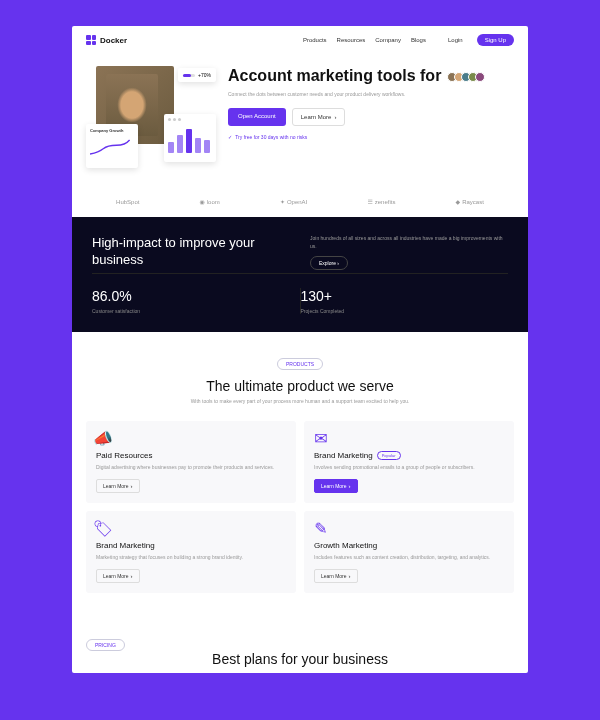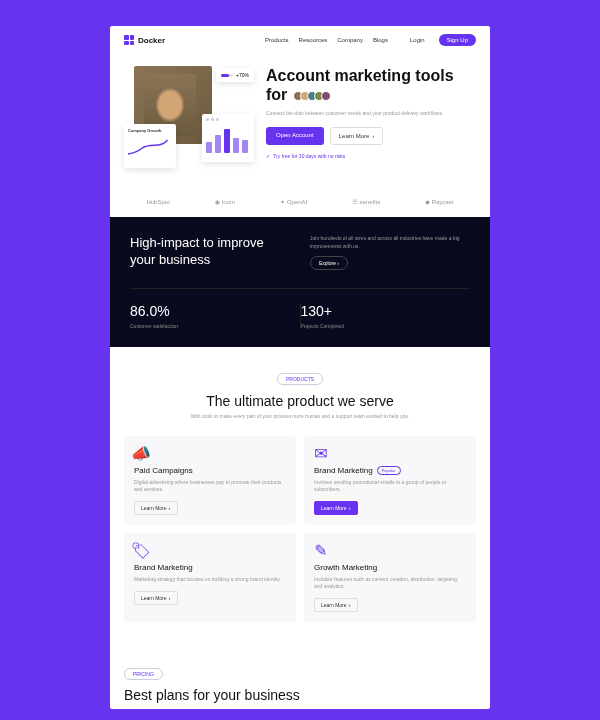--- a/index.html
+++ b/index.html
@@ -1,17 +1,17 @@
 <!DOCTYPE html>
 <html><head>
 <meta charset="utf-8">
 <style>
 *{margin:0;padding:0;box-sizing:border-box;font-family:-apple-system,BlinkMacSystemFont,"Segoe UI",sans-serif}
 body{background:#6633ee;width:600px;height:720px;display:flex;align-items:flex-start;justify-content:center;padding-top:26px}
-.page{background:#fff;width:380px;border-radius:2px;overflow:hidden}
+.page{background:#fff;width:456px;border-radius:2px;overflow:hidden}
 .header{display:flex;align-items:center;padding:8px 14px;gap:8px}
 .logo{display:flex;align-items:center;gap:4px;font-size:8px;font-weight:700;color:#111}
 .logo-icon{width:10px;height:10px;display:grid;grid-template-columns:1fr 1fr;gap:1px}
 .logo-icon span{background:#6633ee;border-radius:1px}
 .nav{display:flex;gap:10px;margin-left:auto;font-size:6px;color:#333}
 .nav-item{cursor:pointer}
 .login{font-size:6px;color:#333;margin-left:14px;cursor:pointer}
 .signup{background:#6633ee;color:#fff;font-size:6px;padding:3px 8px;border-radius:8px;margin-left:6px;cursor:pointer}
 .hero{display:flex;padding:12px 14px 10px;gap:12px}
 .hero-img{position:relative;width:130px;height:110px;flex-shrink:0}
@@ -37,21 +37,21 @@
 .avatars span{width:10px;height:10px;border-radius:50%;margin-left:-3px;border:1px solid #fff}
 .avatars span:nth-child(1){background:#8b7355}.avatars span:nth-child(2){background:#d4a574}.avatars span:nth-child(3){background:#4a7c8a}.avatars span:nth-child(4){background:#7a8b4a}.avatars span:nth-child(5){background:#8a4a7c}
 .hero-desc{font-size:5px;color:#999;margin-top:6px;line-height:1.4}
 .hero-cta{display:flex;gap:6px;margin-top:10px}
 .btn-primary{background:#6633ee;color:#fff;font-size:6px;padding:5px 10px;border-radius:3px;cursor:pointer}
 .btn-secondary{border:1px solid #ddd;font-size:6px;padding:5px 8px;border-radius:3px;cursor:pointer;color:#333;display:flex;align-items:center;gap:3px}
 .trial{font-size:5px;color:#6633ee;margin-top:8px;display:flex;align-items:center;gap:3px}
 .logos{display:flex;justify-content:space-around;padding:12px 14px;font-size:6px;color:#999;font-weight:500}
 .logos span{display:flex;align-items:center;gap:2px}
 .impact{background:#0a0a1f;color:#fff;padding:18px 20px}
-.impact-top{display:flex;gap:20px;margin-bottom:18px}
+.impact-top{display:flex;gap:20px;margin-bottom:3px}
 .impact-title{font-size:13px;font-weight:400;line-height:1.3;flex:1}
 .impact-right{flex:1}
 .impact-desc{font-size:5px;color:#999;line-height:1.5}
 .explore{font-size:5px;border:1px solid #444;padding:3px 8px;border-radius:8px;display:inline-block;margin-top:6px;cursor:pointer}
 .stats{display:flex;gap:0;border-top:1px solid #222;padding-top:14px}
 .stat{flex:1;border-right:1px solid #222;padding-right:14px}
 .stat:last-child{border-right:0}
 .stat-val{font-size:14px;font-weight:400}
 .stat-label{font-size:5px;color:#888;margin-top:4px}
 .products{padding:20px 14px}
@@ -176,21 +176,21 @@
     </div>
   </div>
 
   <div class="products">
     <div class="center"><span class="badge">Products</span></div>
     <div class="section-title">The ultimate product we serve</div>
     <div class="section-desc">With tools to make every part of your process more human and a support team excited to help you.</div>
     <div class="cards">
       <div class="card">
         <div class="card-icon">📣</div>
-        <div class="card-title">Paid Campaigns</div>
+        <div class="card-title">Paid Resources</div>
         <div class="card-desc">Digital advertising where businesses pay to promote their products and services.</div>
         <div class="card-cta">
             <span>Learn More</span> 
             <span class="chev">›</span>
           </div>
       </div>
       <div class="card">
         <div class="card-icon">✉</div>
         <div class="card-title">
             <span>Brand Marketing</span>
@@ -218,15 +218,15 @@
         <div class="card-cta">
             <span>Learn More</span> 
             <span class="chev">›</span>
           </div>
       </div>
     </div>
   </div>
 
   <div class="plans">
     <span class="badge">Pricing</span>
-    <div class="section-title" style="text-align:left;margin-top:7px">Best plans for your business</div>
+    <div class="section-title" style="text-align:center;margin-top:0">Best plans for your business</div>
   </div>
 </div>
 
 </body></html>

